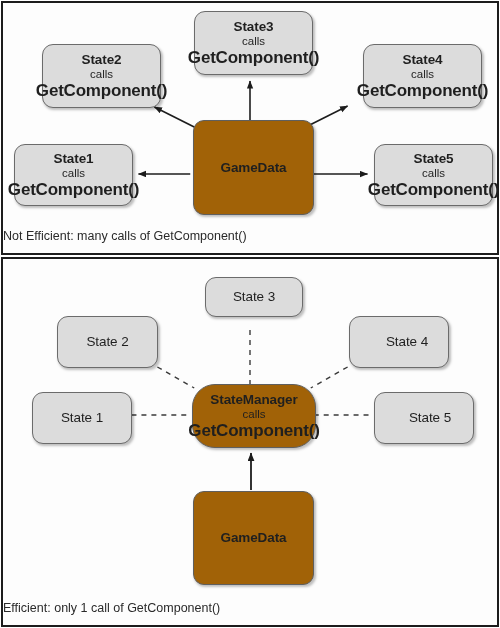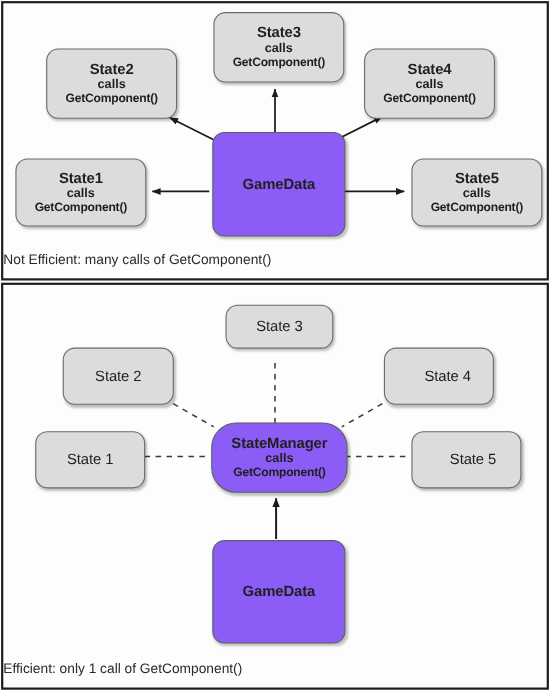--- a/index.html
+++ b/index.html
@@ -48,34 +48,34 @@
     display: flex;
     flex-direction: column;
     align-items: center;
     justify-content: center;
     text-align: center;
     color: #1f1f1f;
     line-height: 1.12;
     box-shadow: 1.5px 2px 2.5px rgba(0,0,0,0.25);
   }
   .node.light { background: #dcdcdc; }
-  .node.dark  { background: #8b5cf6; border-color: #5f5f5f; }
+  .node.dark  { background: #a16207; border-color: #5f5f5f; }
 
   .node .title {
     font-weight: bold;
     font-size: 13.5px;
     letter-spacing: -0.1px;
   }
   .node .sub {
     font-size: 11.5px;
-    font-weight: bold;
+    font-weight: normal;
     margin-top: 1px;
   }
   .node .call {
-    font-size: 11px;
+    font-size: 17px;
     font-weight: bold;
     letter-spacing: -0.2px;
   }
   .node.plainlabel .title {
     font-weight: normal;
     font-size: 13.5px;
   }
 
   .caption {
     position: absolute;
@@ -115,21 +115,21 @@
       <div class="sub">calls</div>
       <div class="call">GetComponent()</div>
     </div>
 
     <div class="node light" style="left:39px; top:41px; width:119px; height:64px;">
       <div class="title">State2</div>
       <div class="sub">calls</div>
       <div class="call">GetComponent()</div>
     </div>
 
-    <div class="node light" style="left:328px; top:41px; width:119px; height:64px;">
+    <div class="node light" style="left:360px; top:41px; width:119px; height:64px;">
       <div class="title">State4</div>
       <div class="sub">calls</div>
       <div class="call">GetComponent()</div>
     </div>
 
     <div class="node light" style="left:11px; top:141px; width:119px; height:62px;">
       <div class="title">State1</div>
       <div class="sub">calls</div>
       <div class="call">GetComponent()</div>
     </div>

